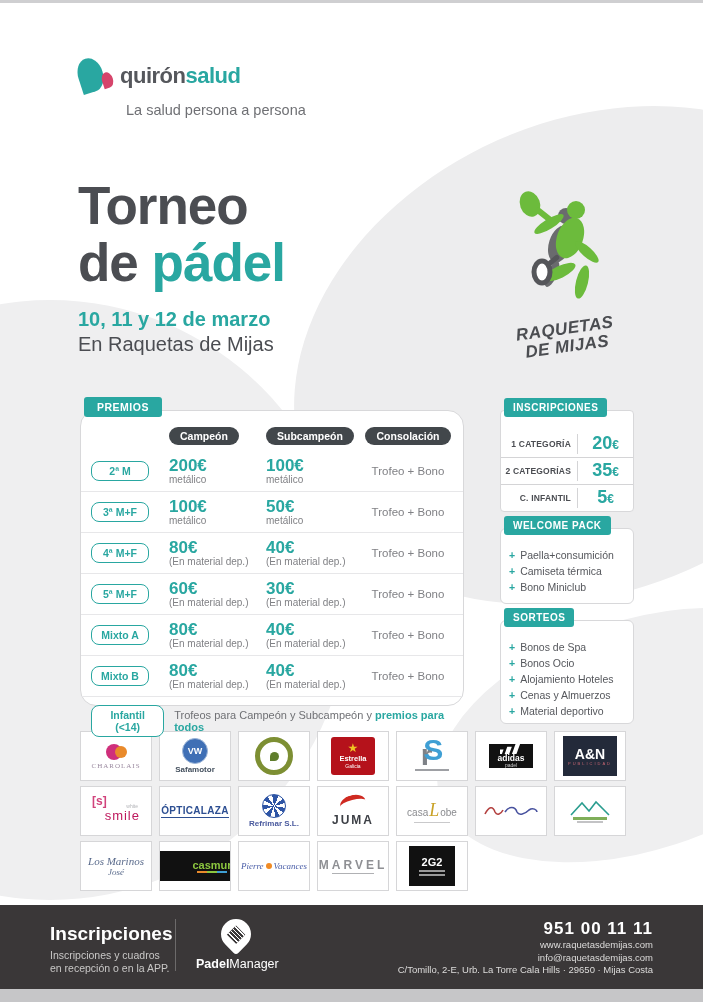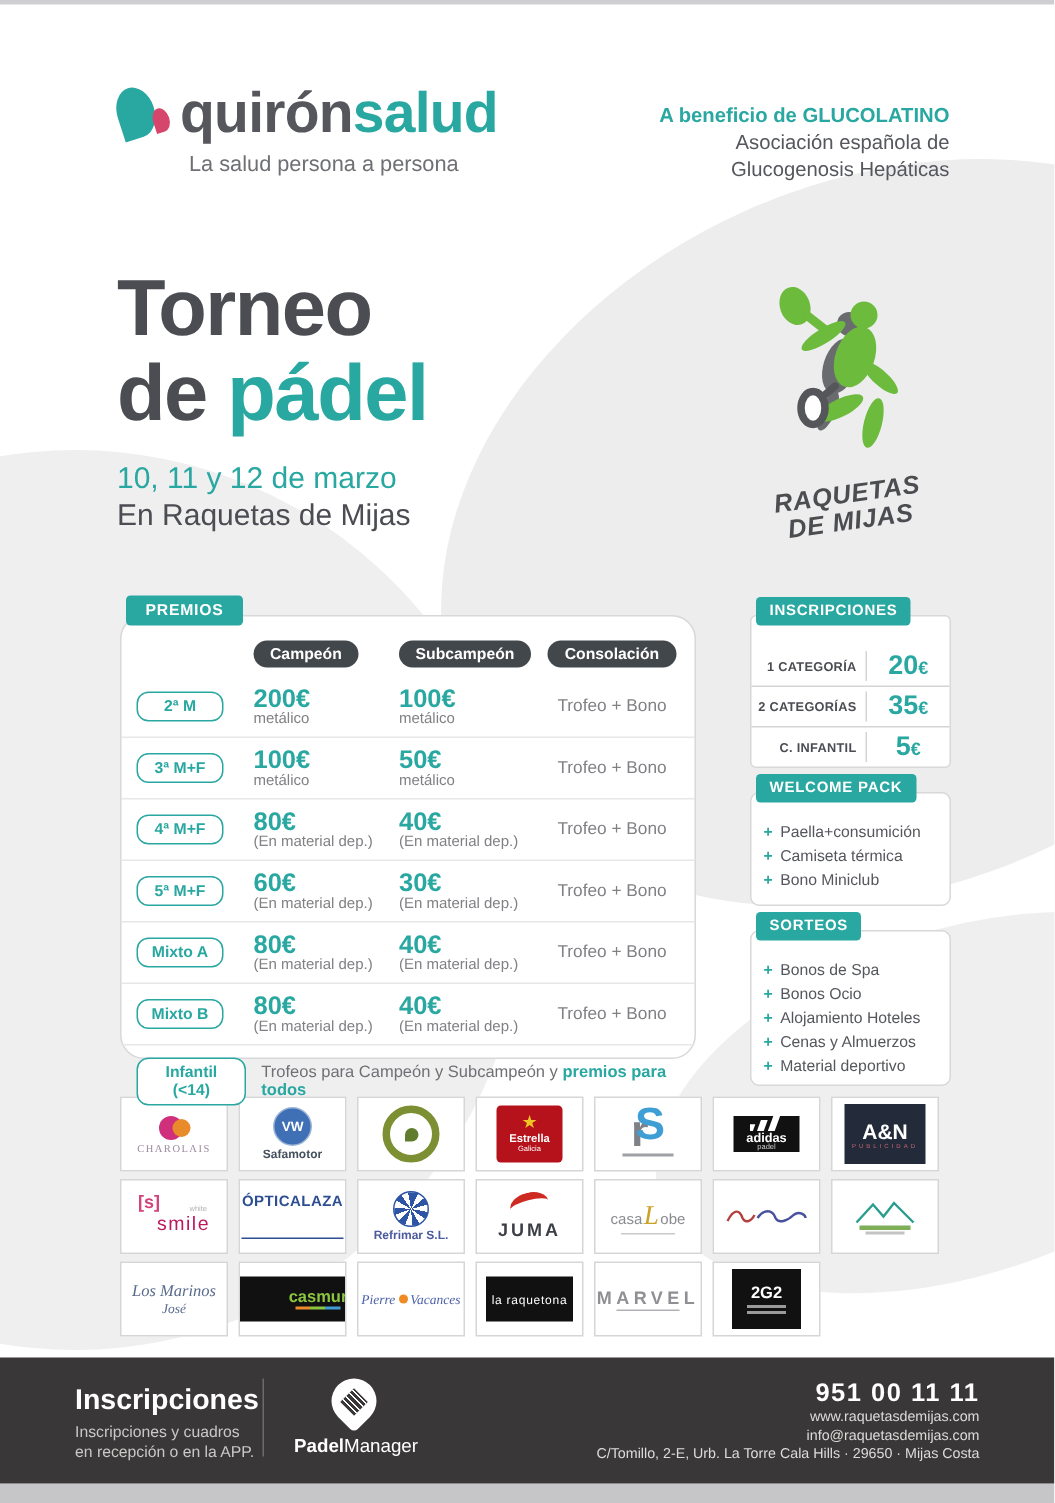--- a/index.html
+++ b/index.html
@@ -15,33 +15,33 @@
   .blob3{left:430px;top:620px;width:420px;height:230px;border-radius:50%;transform:rotate(-18deg);}
 
   
   .header{position:absolute;top:56px;left:78px;right:70px;display:flex;justify-content:space-between;z-index:2;}
   .brand-row{display:flex;align-items:flex-start;}
   .brand-mark{position:relative;width:38px;height:44px;margin-right:4px;}
   .leaf{position:absolute;left:0;top:2px;width:25px;height:34px;background:#29a7a1;
         border-radius:75% 75% 75% 0;transform:rotate(-18deg);}
   .petal{position:absolute;left:24px;top:16px;width:11px;height:16px;background:#d6456b;
          border-radius:75% 75% 75% 0;transform:rotate(-18deg);}
-  .brand-text{font-size:38px;font-weight:600;letter-spacing:-0.5px;line-height:40px;}
+  .brand-text{font-size:22px;font-weight:600;letter-spacing:-0.5px;line-height:40px;}
   .brand-primary{color:#55575c;}
   .brand-secondary{color:#29a7a1;}
   .brand-tagline{font-size:14.5px;color:#6f7074;margin:2px 0 0 48px;}
   .benefit{text-align:right;font-size:13.5px;line-height:18px;color:#55575c;margin-top:12px;}
   .benefit-strong{color:#29a7a1;font-weight:bold;}
 
   
   .hero{position:absolute;left:78px;top:178px;z-index:2;}
   .hero-l1{font-size:53px;font-weight:bold;color:#4b4d52;line-height:56px;letter-spacing:-1px;}
   .hero-l2{font-size:53px;font-weight:bold;color:#4b4d52;line-height:58px;letter-spacing:-1px;}
   .hero-accent{color:#29a7a1;}
-  .hero-date{font-size:20px;font-weight:normal;color:#29a7a1;margin-top:16px;}
+  .hero-date{font-size:20px;font-weight:bold;color:#29a7a1;margin-top:16px;}
   .hero-venue{font-size:20px;color:#4b4d52;margin-top:2px;}
 
   
   .club{position:absolute;right:52px;top:188px;width:170px;text-align:center;z-index:2;}
   .club-text{transform:rotate(-8deg);font-weight:bold;font-style:italic;color:#4b4d51;
              font-size:17px;line-height:18px;letter-spacing:0.5px;margin-top:-2px;}
 
   
   .badge{position:absolute;z-index:4;background:#29a7a1;color:#fff;font-weight:bold;
          font-size:10.5px;letter-spacing:0.5px;padding:4px 13px;border-radius:3px;}
@@ -118,21 +118,21 @@
   .adidas .a-name{font-size:8.5px;font-weight:bold;line-height:8px;}
   .adidas .a-sub{font-size:5px;color:#ccc;}
   
   .anbox{width:54px;height:40px;background:#232a3a;display:flex;flex-direction:column;align-items:center;justify-content:center;}
   .anbox .an-name{color:#fff;font-size:14px;font-weight:bold;line-height:14px;}
   .anbox .an-sub{color:#c86673;font-size:4px;letter-spacing:2px;}
   .smile{position:relative;width:56px;height:34px;}
   .smile .s-mark{position:absolute;left:4px;top:0;color:#d1447c;font-weight:bold;font-size:12px;}
   .smile .s-sub{position:absolute;right:6px;top:9px;color:#b3b4b8;font-size:5px;}
   .smile .s-name{position:absolute;right:4px;top:14px;color:#be185d;font-size:13px;letter-spacing:1px;}
-  .optica{color:#2d4f92;font-weight:bold;font-size:10px;border-bottom:1.5px solid #2d4f92;padding-bottom:18px;letter-spacing:0.3px;}
+  .optica{color:#2d4f92;font-weight:bold;font-size:10px;border-bottom:1.5px solid #2d4f92;padding-bottom:1px;letter-spacing:0.3px;}
   .swirl{width:22px;height:22px;border-radius:50%;
          background:repeating-conic-gradient(#2e55a5 0 25deg,#ffffff 25deg 50deg);border:1px solid #2e55a5;}
   .refri-label{font-size:8px;color:#4a5a9e;font-weight:bold;}
   .juma-swoosh{width:26px;height:12px;border:0;border-top:5px solid #cf2a21;border-radius:50%;transform:rotate(-14deg);}
   .juma-name{font-size:12px;font-weight:bold;letter-spacing:2px;color:#3c3f45;}
   .casalobe{display:flex;align-items:baseline;}
   .casalobe .cl-pre{font-size:10px;color:#8a8b8f;}
   .casalobe .cl-mark{font-family:"Liberation Serif",serif;font-style:italic;font-size:18px;color:#c9a227;margin:0 1px;}
   .casalobe .cl-post{font-size:10px;color:#8a8b8f;}
   .cl-line{width:36px;height:1px;background:#c9c9cb;}
@@ -184,25 +184,20 @@
   <div class="header">
     <div>
       <div class="brand-row">
         <span class="brand-mark">
           <i class="leaf"></i>
             <i class="petal"></i>
         </span>
         <span class="brand-text"><span class="brand-primary">quirón</span><span class="brand-secondary">salud</span></span>
       </div>
       <div class="brand-tagline">La salud persona a persona</div>
-    </div>
-    <div class="benefit">
-      <div class="benefit-strong">A beneficio de GLUCOLATINO</div>
-      <div>Asociación española de</div>
-      <div>Glucogenosis Hepáticas</div>
     </div>
   </div>
 
   <div class="hero">
     <div class="hero-l1">Torneo</div>
     <div class="hero-l2"><span>de </span><span class="hero-accent">pádel</span></div>
     <div class="hero-date">10, 11 y 12 de marzo</div>
     <div class="hero-venue">En Raquetas de Mijas</div>
   </div>
 
@@ -460,25 +455,20 @@
         <span class="cm-line"></span>
       </span>
     </div>
     <div class="cell">
       <span class="pierre">
           <span>Pierre</span>
           <span class="sun"></span>
           <span>Vacances</span>
         </span>
     </div>
-    <div class="cell">
-      <span class="raquetona">
-        <span class="rq-name">la raquetona</span>
-      </span>
-    </div>
     <div class="cell marvel">
       <span class="mv-name">MARVEL</span>
       <span class="mv-line"></span>
     </div>
     <div class="cell">
       <span class="zg2">
         <span class="z-name">2G2</span>
         <i></i>
           <i></i>
       </span>

